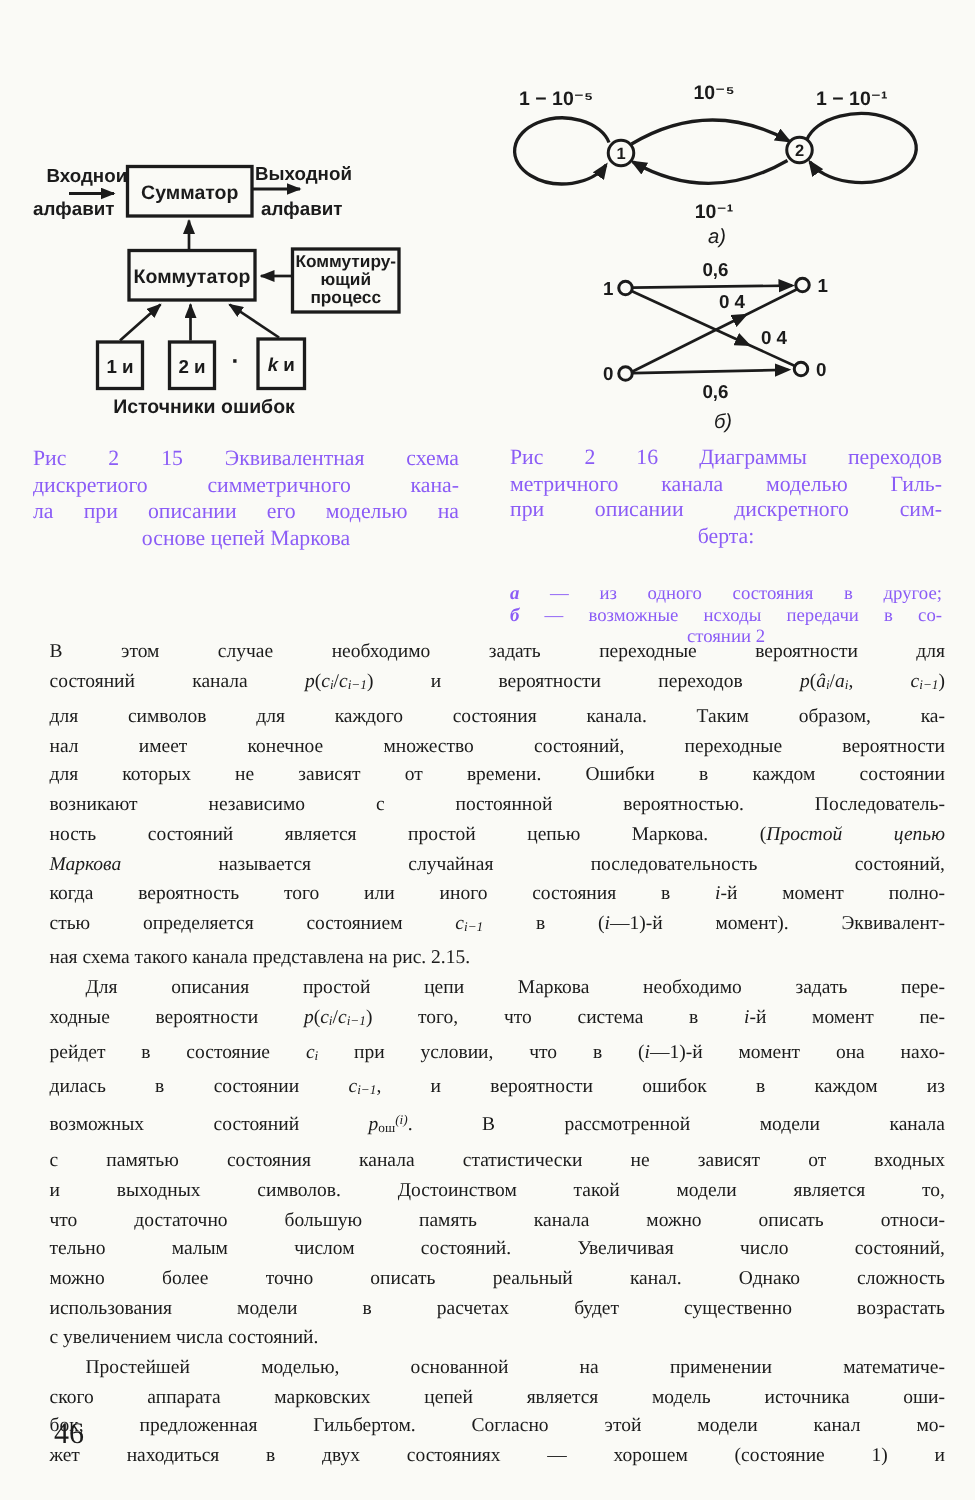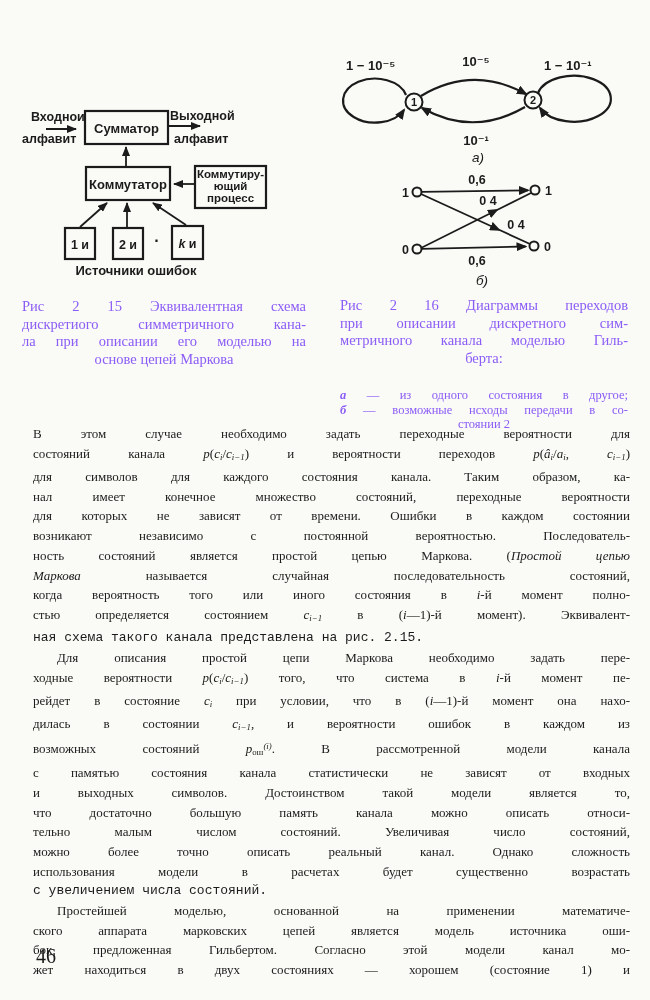--- a/index.html
+++ b/index.html
@@ -9,21 +9,21 @@
   svg text{fill:#1b1b1b;font-family:"Liberation Sans","DejaVu Sans",sans-serif;}
   .fig-stroke{stroke:#1b1b1b;fill:none;}
   .cap{position:absolute;font-size:14.5px;line-height:17.5px;color:#8b5cf6;}
   .cap-line{text-align:justify;text-align-last:justify;}
   .cap-center{text-align:left;text-align-last:center;}
   .note{font-size:12.5px;line-height:14.5px;margin-top:21px;}
   .note .mk{font-style:italic;font-weight:700;}
   .body-text{position:absolute;left:33px;top:424px;width:597px;
              font-size:13px;line-height:19.7px;}
   .bline{text-align:justify;text-align-last:justify;white-space:normal;}
-  .bline.nj{text-align-last:left;font-family:Liberation Mono, monospace;}
+  .bline.nj{text-align-last:left;}
   .bline.ind{padding-left:24px;}
   .it{font-style:italic;}
   .sb{font-size:68%;vertical-align:-0.18em;}
   .sp{font-size:68%;vertical-align:0.5em;}
   .pagenum{position:absolute;left:36px;top:945px;font-size:20px;}
 </style>
 </head>
 <body>
 
 <div class="page">
@@ -113,22 +113,22 @@
 
   <div class="cap" style="left:22px;top:298px;width:284px;">
     <div class="cap-line">Рис 2 15  Эквивалентная  схема</div>
     <div class="cap-line">дискретиого  симметричного  кана-</div>
     <div class="cap-line">ла при описании его моделью  на</div>
     <div class="cap-center">основе цепей Маркова</div>
   </div>
 
   <div class="cap" style="left:340px;top:297px;width:288px;">
     <div class="cap-line">Рис 2 16 Диаграммы переходов</div>
+    <div class="cap-line">метричного канала моделью Гиль-</div>
     <div class="cap-line">при  описании  дискретного  сим-</div>
-    <div class="cap-line">метричного канала моделью Гиль-</div>
     <div class="cap-center">берта:</div>
     <div class="note">
       <div class="cap-line"><span class="mk">а</span><span> — из одного состояния в другое;</span></div>
       <div class="cap-line"><span class="mk">б</span><span> — возможные нсходы передачи в со-</span></div>
       <div class="cap-center">стоянии 2</div>
     </div>
   </div>
 
   <div class="body-text" id="body-text">
       <div class="bline"><span>В этом случае необходимо задать переходные вероятности для</span></div>

